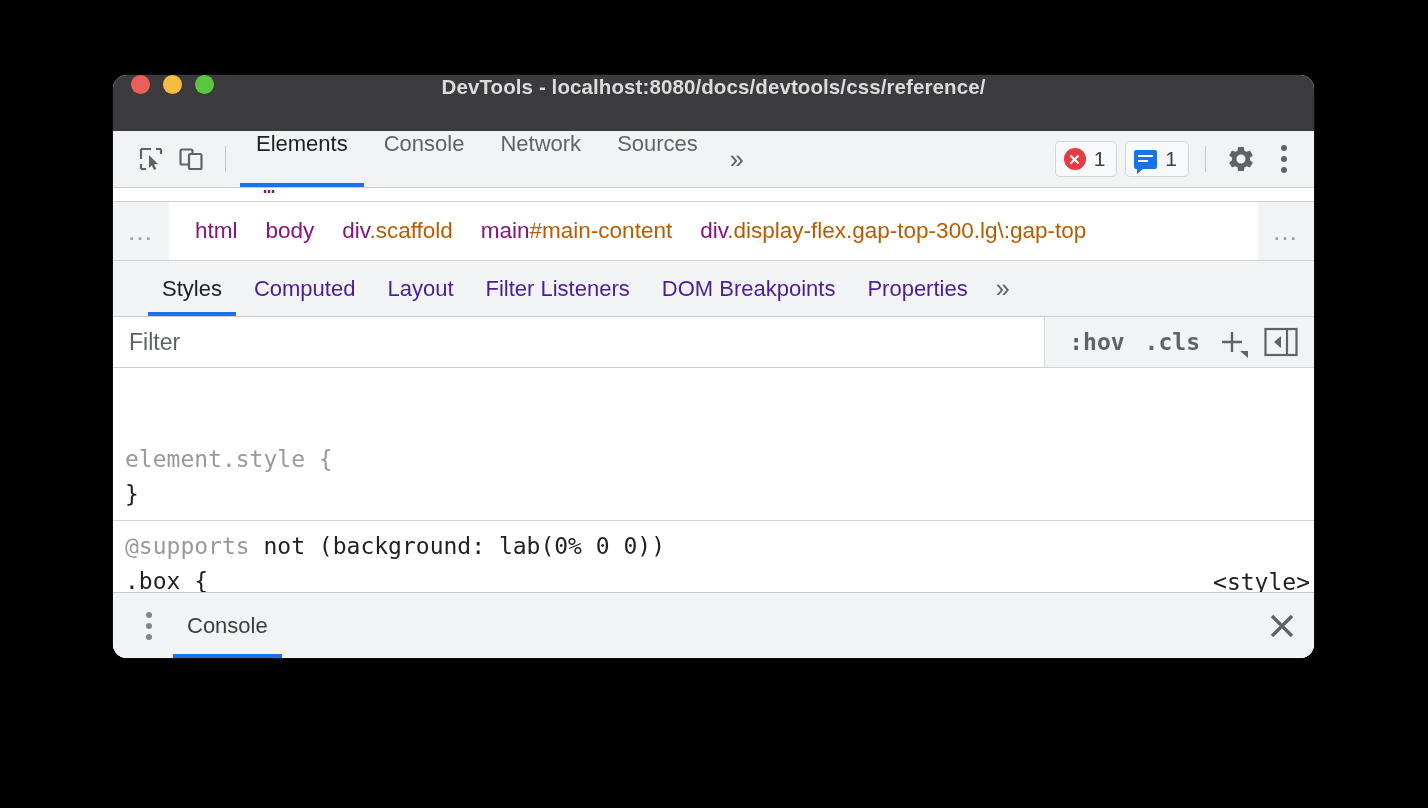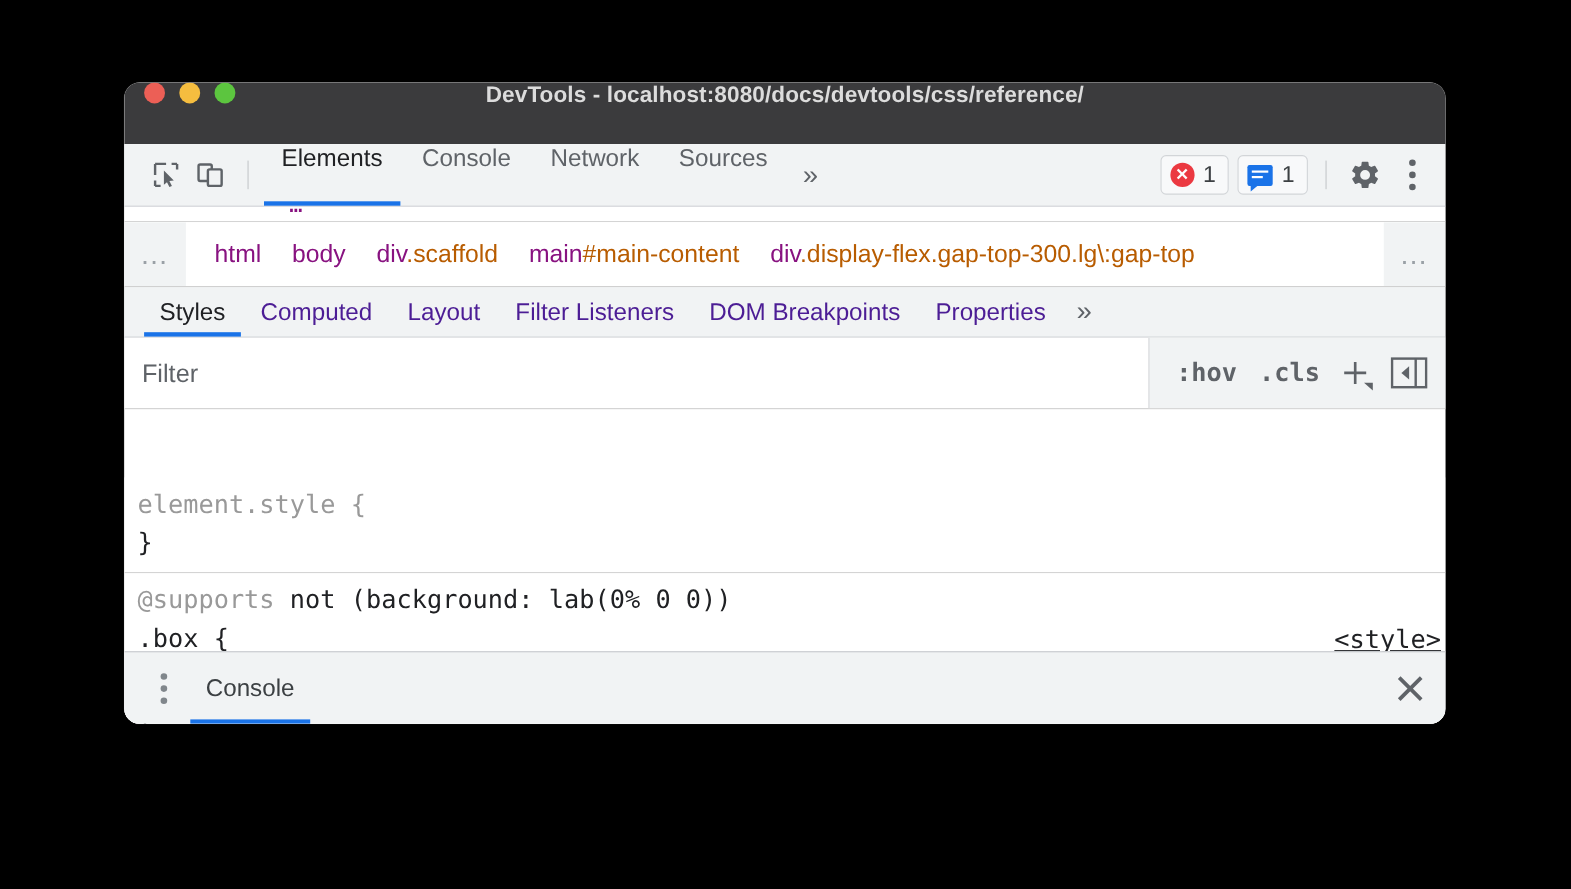--- a/index.html
+++ b/index.html
@@ -236,26 +236,26 @@
     display: flex;
     align-items: center;
     overflow: hidden;
     flex: 1;
     height: 100%;
     padding-left: 12px;
   }
 
   
   .panetabs {
-    height: 46px;
+    height: 56px;
     background: #f1f3f4;
     border-bottom: 1px solid #cacdd1;
     display: flex;
     align-items: stretch;
-    padding-left: 16px;
+    padding-left: 33px;
   }
   .ptab {
     position: relative;
     display: flex;
     align-items: center;
     padding: 0 16px;
     font-size: 22px;
     color: #4c1d95;
     white-space: nowrap;
   }
@@ -268,21 +268,21 @@
     background: #1a73e8;
   }
   .ptab-more {
     display: flex; align-items: center;
     padding: 0 12px; color: #5f6368;
     font-size: 25px; line-height: 1;
   }
 
   
   .filterbar {
-    height: 65px;
+    height: 51px;
     background: #ffffff;
     border-bottom: 1px solid #d0d0d0;
     display: flex;
     align-items: center;
   }
   .filter-input {
     flex: 1;
     height: 100%;
     border: none;
     outline: none;

